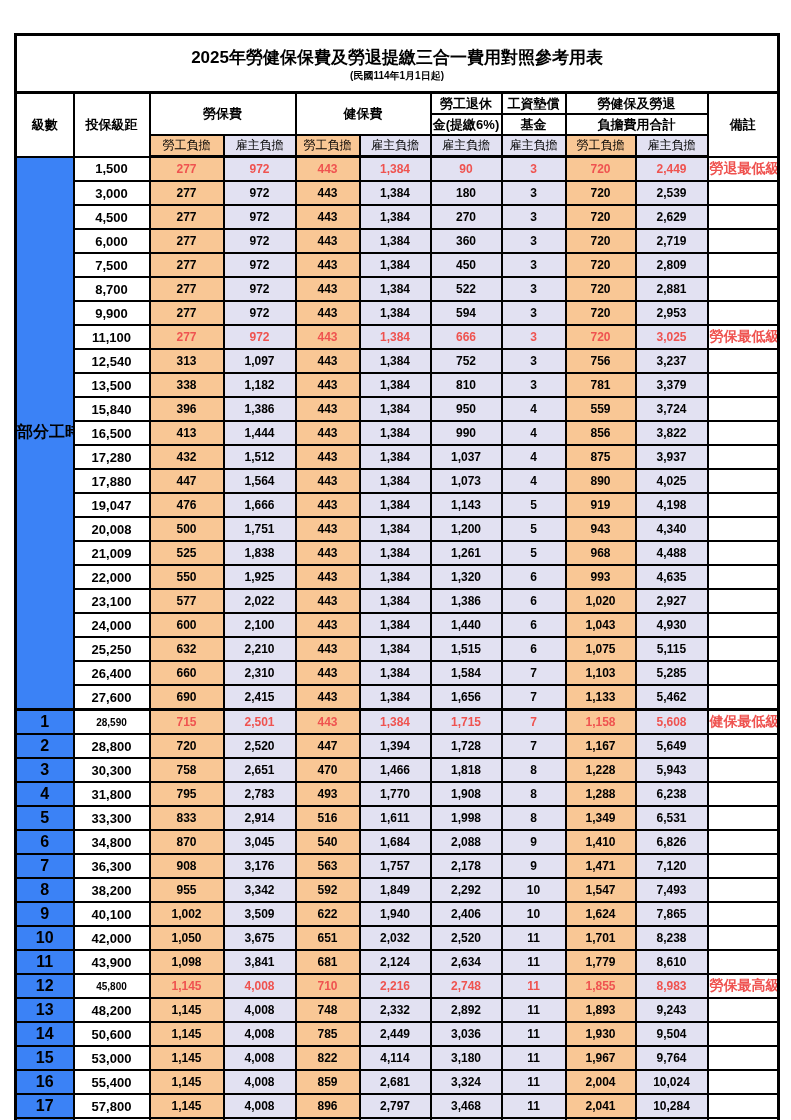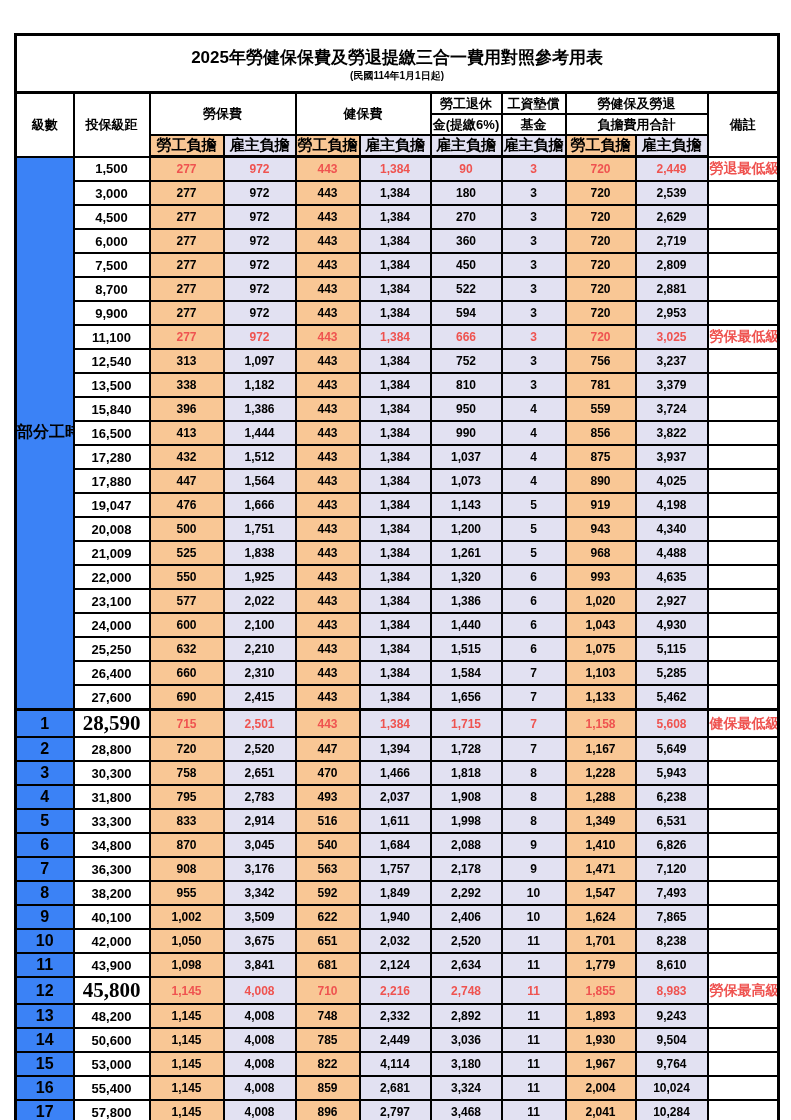--- a/index.html
+++ b/index.html
@@ -4,27 +4,27 @@
 <style>
   html,body{margin:0;padding:0;background:#fff;}
   body{width:791px;height:1120px;position:relative;font-family:"Liberation Sans","DejaVu Sans",sans-serif;}
   .sheet{position:absolute;left:14px;top:33px;}
   table{border-collapse:collapse;table-layout:fixed;width:763px;border:3px solid #000;font-weight:700;color:#000;}
   th,td{border:2px solid #000;text-align:center;vertical-align:middle;padding:0;overflow:hidden;white-space:nowrap;}
   .title-cell{height:55px;border-bottom:3px solid #000;background:#fff;}
   .title-line1{font-size:17px;line-height:1.5;text-align:center;}
   .title-line2{font-size:10px;line-height:1.2;}
   tr.h1 th,tr.h2 th{height:19px;font-size:13px;background:#fff;font-weight:700;}
-  tr.h3 th{height:19px;font-size:15px;border-bottom:3px solid #000;font-weight:700;text-align:center;}
+  tr.h3 th{height:19px;font-size:12px;border-bottom:3px solid #000;font-weight:400;text-align:center;}
   th.emp,td.emp{background:#f9c795;}
   th.er,td.er{background:#e2e1f2;}
   tbody td{height:22px;font-size:12px;}
   td.level-cell{background:#3b82f6;font-size:16px;}
   td.bracket-cell{background:#fff;font-size:13px;margin-top:48px;}
-  td.bracket-cell.big{font-size:21px;font-family:Liberation Serif, serif;}
+  td.bracket-cell.big{font-size:10px;}
   td.remark-cell{font-size:14px;color:#ef5350;background:#fff;padding:0 1px;}
   tr.red-row td.val{color:#ef5350;}
   tr.thick-top td{border-top:3px solid #000;}
 </style>
 </head>
 <body>
 
 <div class="sheet">
   <table>
     <colgroup>
@@ -389,21 +389,21 @@
           <td class="val emp">1,228</td>
           <td class="val er">5,943</td>
           <td class="remark-cell"></td>
         </tr>
         <tr>
           <td class="level-cell">4</td>
           <td class="bracket-cell">31,800</td>
           <td class="val emp">795</td>
           <td class="val er">2,783</td>
           <td class="val emp">493</td>
-          <td class="val er">2,037</td>
+          <td class="val er">1,770</td>
           <td class="val er">1,908</td>
           <td class="val er">8</td>
           <td class="val emp">1,288</td>
           <td class="val er">6,238</td>
           <td class="remark-cell"></td>
         </tr>
         <tr>
           <td class="level-cell">5</td>
           <td class="bracket-cell">33,300</td>
           <td class="val emp">833</td>

